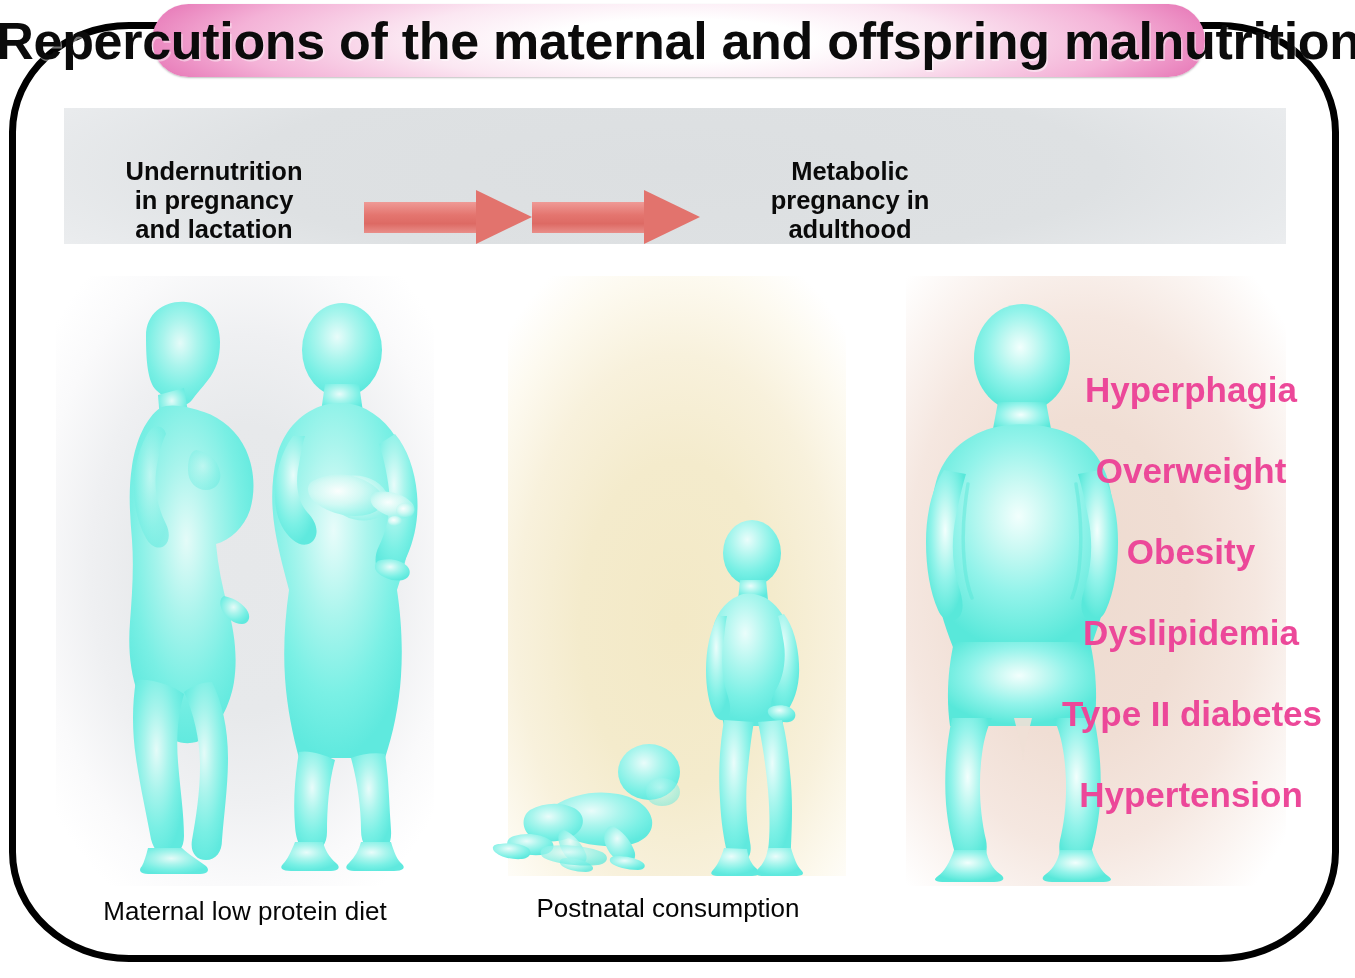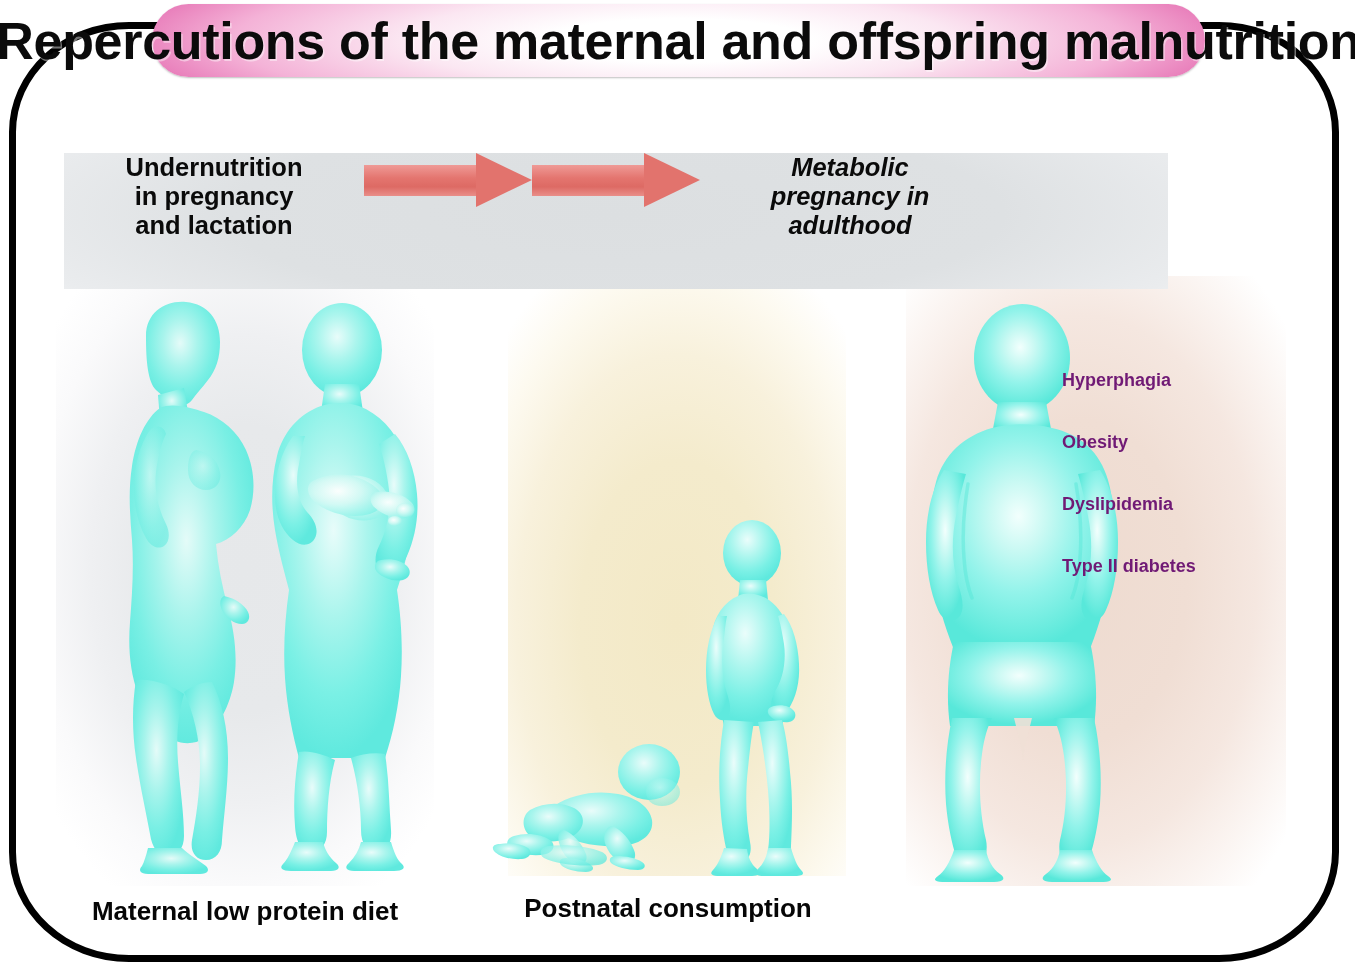--- a/index.html
+++ b/index.html
@@ -15,24 +15,24 @@
   #title-pill{position:absolute;left:152px;top:4px;width:1053px;height:73px;
     border-radius:40px;z-index:40;
     background:
       radial-gradient(ellipse 62% 150% at 50% 50%, #ffffff 0%, #ffffff 20%, #fbe7f2 42%, #f4b2d7 68%, #e262ab 92%, #d44a9c 100%);
     box-shadow:0 1px 2px rgba(0,0,0,.25);
     display:flex;align-items:center;justify-content:center;}
   #title-pill .t{font-size:52px;font-weight:bold;color:#0b0b0b;letter-spacing:-.3px;
     white-space:nowrap;text-shadow:1.5px 1.5px 0 rgba(255,255,255,.45);}
 
   
-  #flow{position:absolute;left:64px;top:108px;width:1104px;height:136px;z-index:10;
+  #flow{position:absolute;left:64px;top:108px;width:1222px;height:136px;z-index:10;
     background:
       radial-gradient(ellipse 78% 150% at 50% 45%, #dcdfe1 0%, #dee1e3 45%, #eaecee 72%, #f7f8f9 88%, #ffffff 100%);
-    display:flex;align-items:flex-start;margin-top:45px;}
+    display:flex;align-items:flex-end;}
   .flow-cell{display:flex;align-items:center;justify-content:center;text-align:center;}
   .flow-text{font-size:25.5px;font-weight:bold;line-height:1.14;color:#0a0a0a;}
 
   
   .arrow{position:relative;width:168px;height:54px;flex:none;}
   .arrow .shaft{position:absolute;left:0;top:12px;width:120px;height:31px;
     background:linear-gradient(180deg,#ef9a96 0%,#e4756f 42%,#dd6a64 70%,#e98e89 100%);}
   .arrow .head{position:absolute;left:112px;top:0;width:0;height:0;
     border-top:27px solid transparent;border-bottom:27px solid transparent;
     border-left:56px solid #e2736d;}
@@ -44,30 +44,30 @@
   #panel-mid{left:508px;top:276px;width:338px;height:600px;
     background:radial-gradient(ellipse 72% 68% at 50% 58%, #f3e9c6 0%, #f4ebcc 40%, #f8f1dc 66%, #fdfaf0 86%, #ffffff 100%);}
   #panel-right{left:906px;top:276px;width:380px;height:610px;
     background:radial-gradient(ellipse 70% 66% at 46% 50%, #eedbd0 0%, #f0ded4 40%, #f5e7e0 66%, #fbf5f2 86%, #ffffff 100%);}
 
   
   .fig{position:absolute;}
   .fig svg{display:block;overflow:visible;}
 
   
-  .caption{position:absolute;text-align:center;font-size:26px;font-weight:bold;
+  .caption{position:absolute;text-align:center;font-size:26px;font-weight:normal;
     color:#060606;line-height:1.16;z-index:12;}
   #cap-left{left:30px;top:896px;width:430px;}
   #cap-mid{left:448px;top:893px;width:440px;}
 
   
   #cond-list{position:absolute;left:1062px;top:370px;width:258px;z-index:15;
     display:flex;flex-direction:column;}
-  #cond-list .cond{font-size:18px;font-weight:bold;color:#701a75;
-    text-align:left;margin-bottom:41px;white-space:nowrap;}
+  #cond-list .cond{font-size:35px;font-weight:bold;color:#ec4899;
+    text-align:center;margin-bottom:41px;white-space:nowrap;}
   #cond-list .cond:last-child{margin-bottom:0;}
 </style>
 </head>
 <body>
 
 <div id="frame"></div>
 
 <div id="title-pill">
   <span class="t">Repercutions of the maternal and offspring malnutrition</span>
 </div>
@@ -86,21 +86,21 @@
     <div class="shaft"></div>
     <div class="head"></div>
   </div>
 
 
   <div class="arrow">
     <div class="shaft"></div>
     <div class="head"></div>
   </div>
 
-  <div class="flow-cell" style="width:300px;font-style:italic;">
+  <div class="flow-cell" style="width:300px;">
     <div class="flow-text">
       <div>Metabolic</div>
       <div>pregnancy in</div>
       <div>adulthood</div>
     </div>
   </div>
 
 </div>
 
 <div class="panel" id="panel-left"></div>
@@ -370,16 +370,18 @@
       <path d="M36 548 C32 560 26 570 20 574 C14 578 17 580 28 580
                L76 580 C86 580 88 576 82 572 C74 566 70 558 68 548 Z"></path>
       <path d="M142 548 C140 558 136 566 128 572 C122 576 124 580 134 580
                L182 580 C193 580 196 578 190 574 C184 570 178 560 174 548 Z"></path>
     </g>
   </svg>
 </div>
 
 <div id="cond-list">
   <div class="cond">Hyperphagia</div>
+  <div class="cond">Overweight</div>
   <div class="cond">Obesity</div>
   <div class="cond">Dyslipidemia</div>
   <div class="cond">Type II diabetes</div>
+  <div class="cond">Hypertension</div>
 </div>
 
 </body></html>

